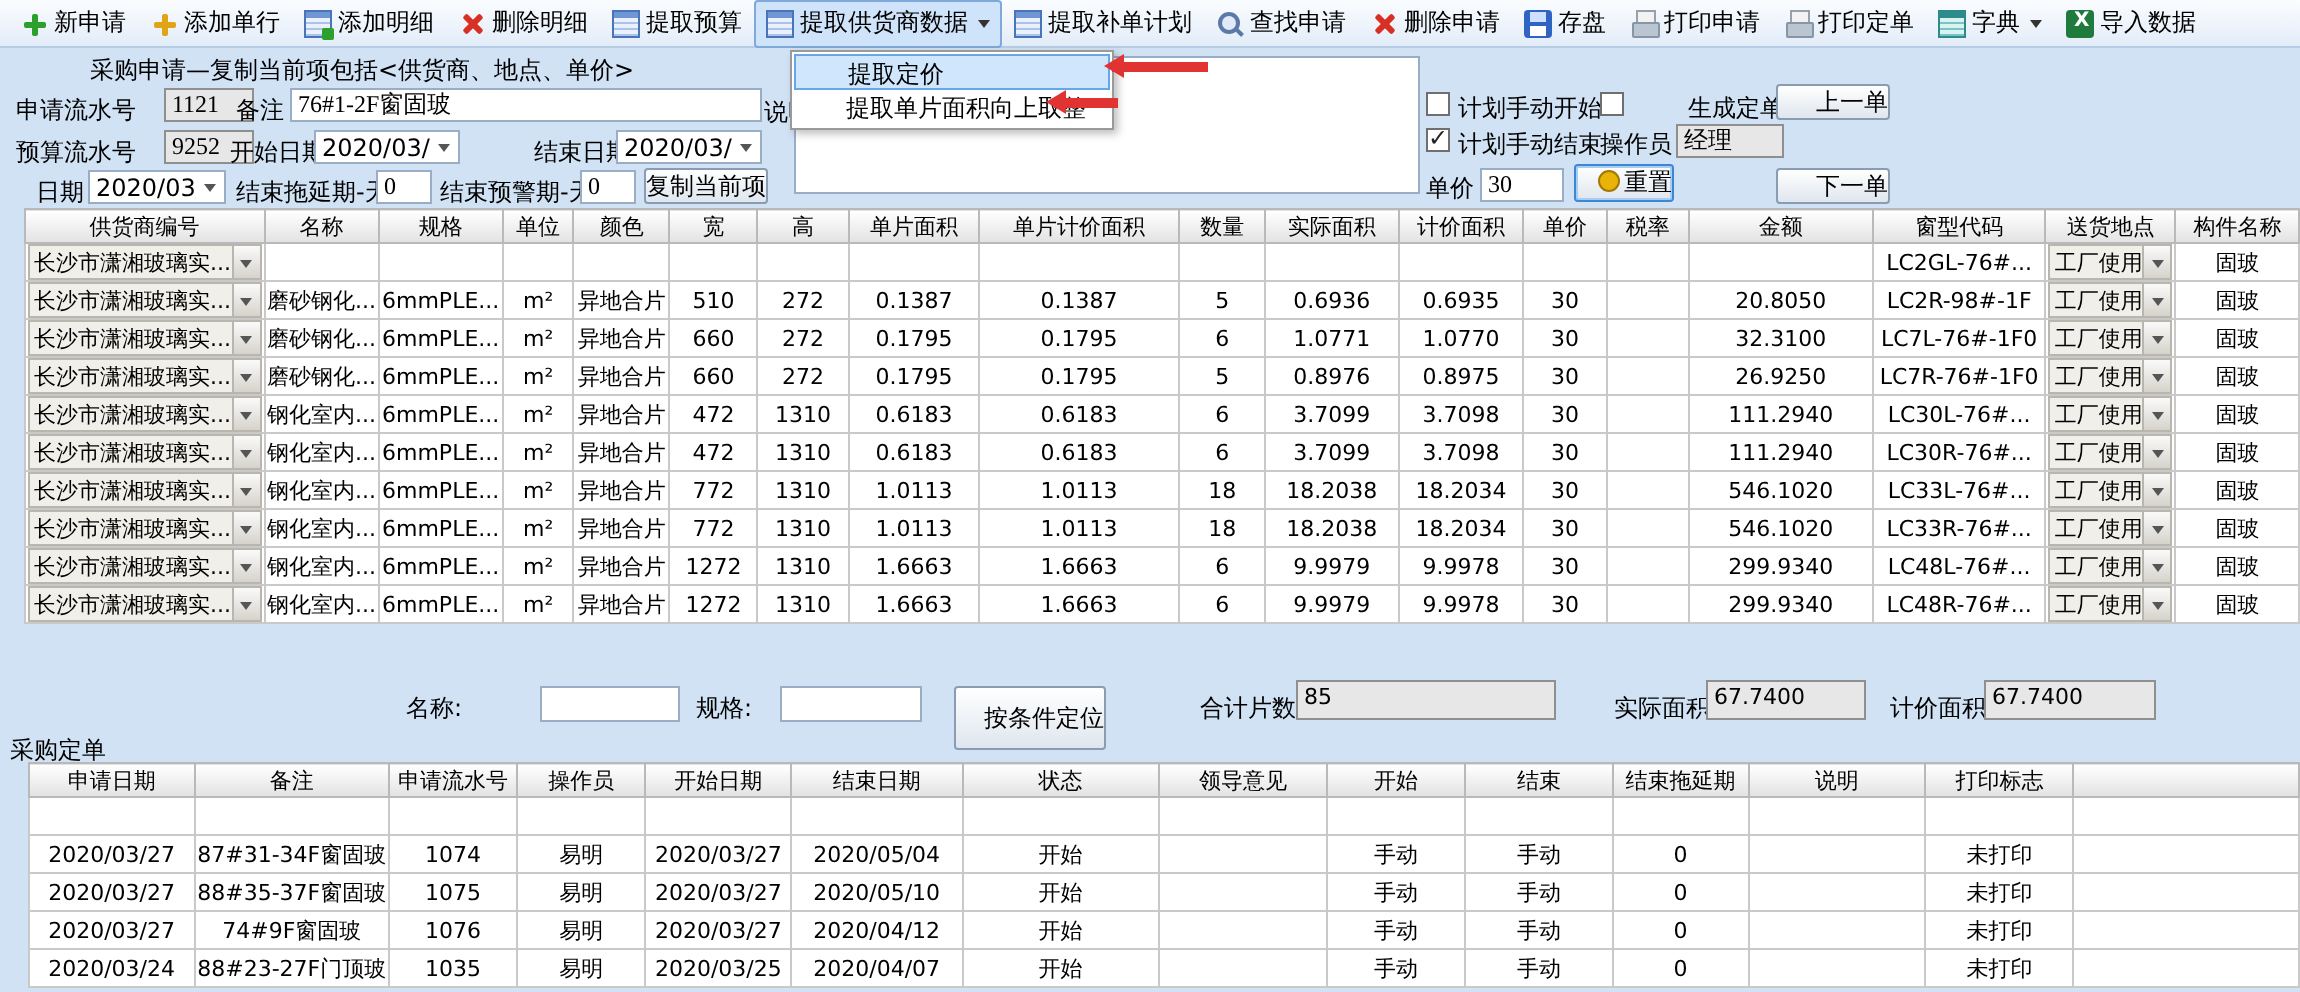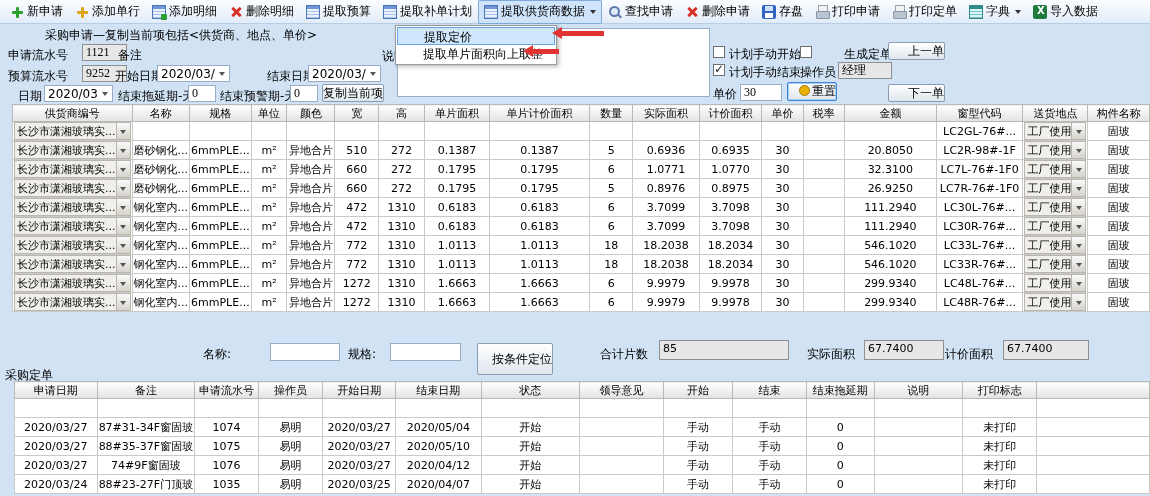--- a/index.html
+++ b/index.html
@@ -51,21 +51,21 @@
   .dfld .dd{width:14px;align-self:stretch;display:flex;align-items:center;justify-content:center;}
   .tri{width:0;height:0;border:3px solid transparent;border-top:4px solid #555;margin-top:4px;display:inline-block;}
   .btn3d{position:absolute;box-sizing:border-box;border:1px solid #8a9cb2;border-radius:2px;
         background:linear-gradient(#ffffff,#dfe6ee);font-family:inherit;font-size:12px;text-align:right;padding:0;}
   .btn3d.focus{border:1px solid #3a87d8;box-shadow:inset 0 0 0 1px #a8cdf0;}
   .cb{position:absolute;width:12px;height:12px;background:#fff;border:1px solid #6f6f6f;box-sizing:border-box;}
   .cb.checked::before{content:"✓";position:absolute;left:0;top:-3px;font-size:12px;font-weight:bold;color:#222;}
   #bigtext{position:absolute;left:397px;top:28px;width:313px;height:69px;box-sizing:border-box;
         border:1px solid #99aec6;background:#fff;resize:none;}
   .sumbox{position:absolute;box-sizing:border-box;background:#e7e7e7;border:1px solid #8f8f8f;
-        font-size:11px;padding:1px 3px;overflow:hidden;margin-left:11px;}
+        font-size:11px;padding:1px 3px;overflow:hidden;}
   
   #menu{position:absolute;left:395px;top:25px;width:158px;background:#fff;border:1px solid #9a9a9a;
         box-shadow:2px 2px 4px rgba(0,0,0,.25);z-index:40;padding:1px;}
   .mitem{height:18px;line-height:18px;padding-left:26px;white-space:nowrap;font-size:12px;}
   .mitem.hl{background:#cfe6fc;border:1px solid #66a7e8;box-sizing:border-box;}
   .annot-arrow{position:absolute;height:5px;background:#e23333;z-index:50;}
   .annot-arrow::before{content:"";position:absolute;left:-10px;top:-4px;
         border:6px solid transparent;border-right:10px solid #e23333;}
   
   .gridwrap{position:absolute;}
@@ -103,30 +103,30 @@
         <span class="tlbl">添加明细</span>
       </div>
       <div class="tbtn">
         <span class="tbi delete-detail-icon"></span>
         <span class="tlbl">删除明细</span>
       </div>
       <div class="tbtn">
         <span class="tbi extract-budget-icon"></span>
         <span class="tlbl">提取预算</span>
       </div>
-      <div class="tbtn">
-        <span class="tbi extract-supplement-icon"></span>
-        <span class="tlbl">提取补单计划</span>
-      </div>
       <div class="tbtn active">
         <span class="tbi extract-supplier-icon"></span>
         <span class="tlbl">提取供货商数据</span>
         <span class="caret"></span>
       </div>
       <div class="tbtn">
+        <span class="tbi extract-supplement-icon"></span>
+        <span class="tlbl">提取补单计划</span>
+      </div>
+      <div class="tbtn">
         <span class="tbi search-icon"></span>
         <span class="tlbl">查找申请</span>
       </div>
       <div class="tbtn">
         <span class="tbi delete-request-icon"></span>
         <span class="tlbl">删除申请</span>
       </div>
       <div class="tbtn">
         <span class="tbi save-icon"></span>
         <span class="tlbl">存盘</span>
@@ -148,20 +148,21 @@
         <span class="tbi import-icon"></span>
         <span class="tlbl">导入数据</span>
       </div>
     </div>
 
   <div class="lbl" style="left:45px;top:27px;">采购申请—复制当前项包括&lt;供货商、地点、单价&gt;</div>
 
   <div class="lbl" style="left:8px;top:47px;">申请流水号</div>
   <input class="fld ro" style="left: 82px; top: 44px; width: 45px;" value="1121">
   <div class="lbl" style="left:118px;top:47px;">备注</div>
+  <input class="fld" style="left: 145px; top: 44px; width: 236px;" value="76#1-2F窗固玻">
   <div class="lbl" style="left:382px;top:48px;">说明</div>
 
   <div class="lbl" style="left:8px;top:68px;">预算流水号</div>
   <input class="fld ro" style="left: 82px; top: 65px; width: 45px;" value="9252">
   <div class="lbl" style="left:115px;top:68px;">开始日期</div>
   <div class="dfld" style="left:157px;top:65px;width:73px;">
     <span class="txt">2020/03/21</span>
     <span class="dd">
         <i class="tri"></i>
       </span>

